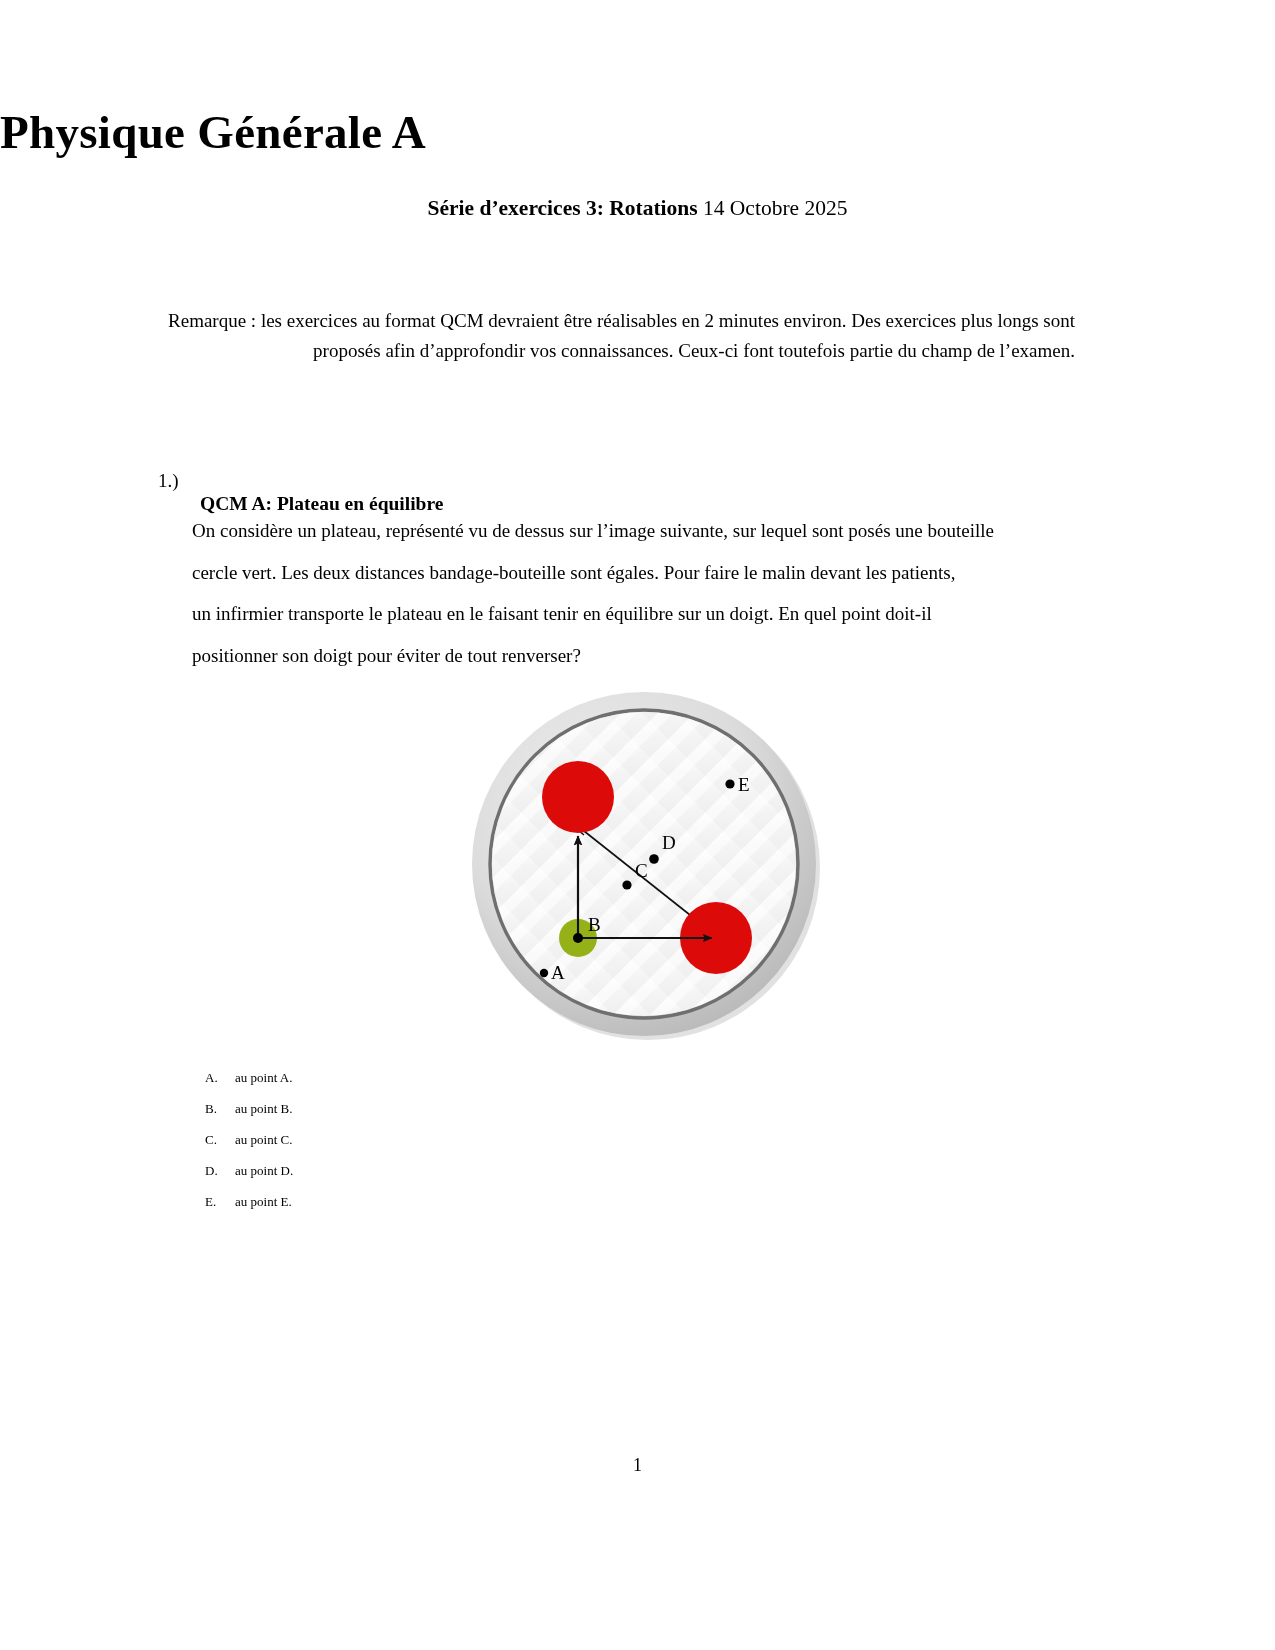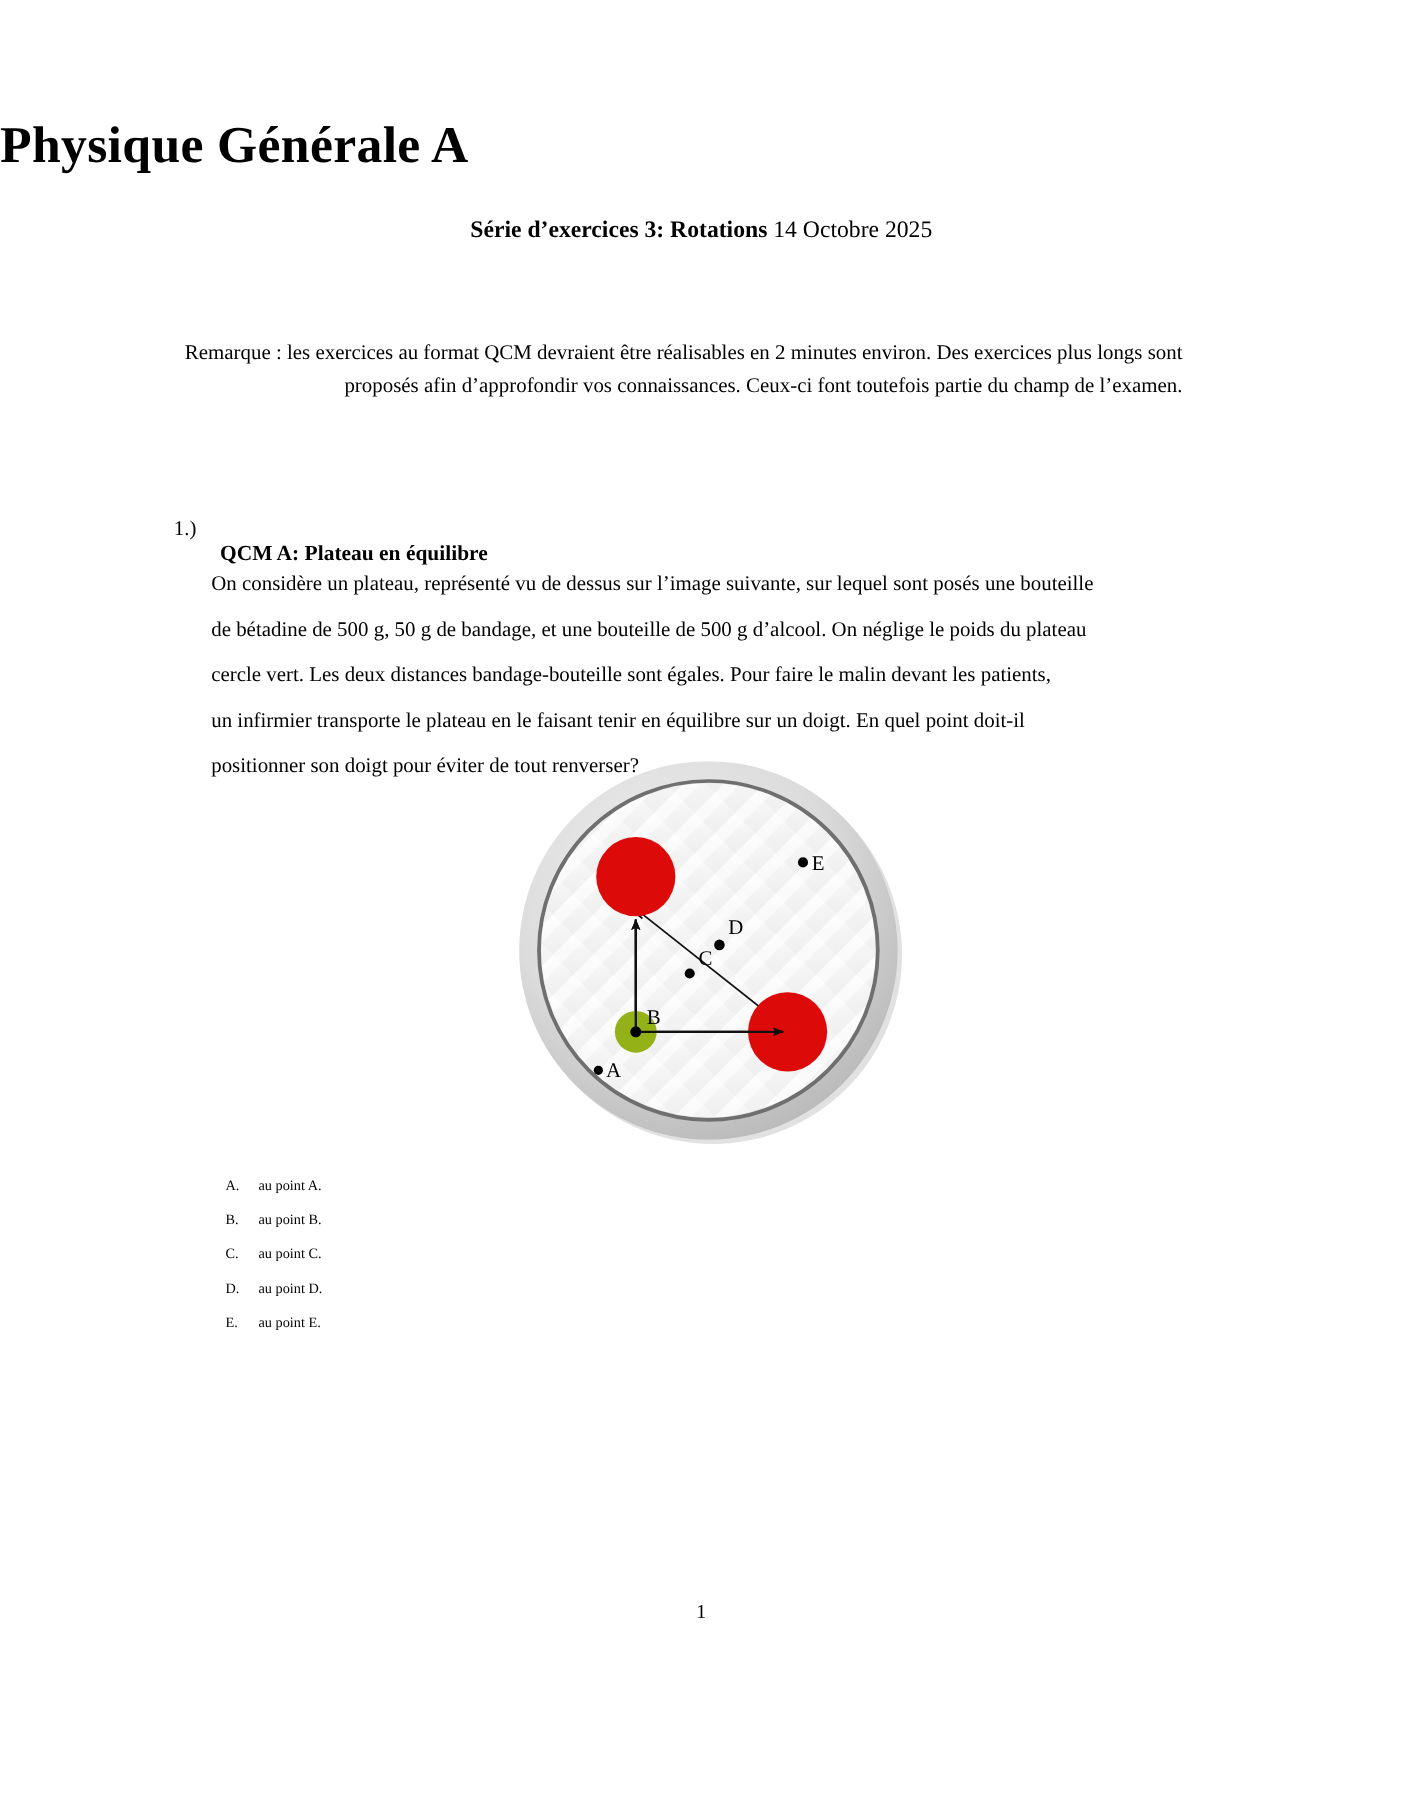--- a/index.html
+++ b/index.html
@@ -137,21 +137,20 @@
     <span>Remarque : les exercices au format QCM devraient être réalisables en 2 minutes environ. Des exercices plus</span>
     <span>longs sont proposés afin d’approfondir vos connaissances. Ceux-ci font toutefois partie du champ de</span>
     <span>l’examen.</span>
   </div>
 
   <div class="q-block">
     <div class="q-number">1.)</div>
     <div class="q-heading">QCM A: Plateau en équilibre</div>
     <div class="q-body">
       <span class="ln">On considère un plateau, représenté vu de dessus sur l’image suivante, sur lequel sont posés une bouteille</span>
-      <span class="ln">de bétadine de 500 g, 50 g de bandage, et une bouteille de 500 g d’alcool.  On néglige le poids du plateau</span>
       <span class="ln">cercle vert.  Les deux distances bandage-bouteille sont égales.  Pour faire le malin devant les patients,</span>
       <span class="ln">un infirmier transporte le plateau en le faisant tenir en équilibre sur un doigt.  En quel point doit-il</span>
       <span class="ln">positionner son doigt pour éviter de tout renverser?</span>
     </div>
   </div>
 
   <div class="figure">
     <svg width="356" height="356" viewBox="0 0 356 356" xmlns="http://www.w3.org/2000/svg">
       <defs>
         <radialGradient id="rimGrad" cx="38%" cy="30%" r="78%">

